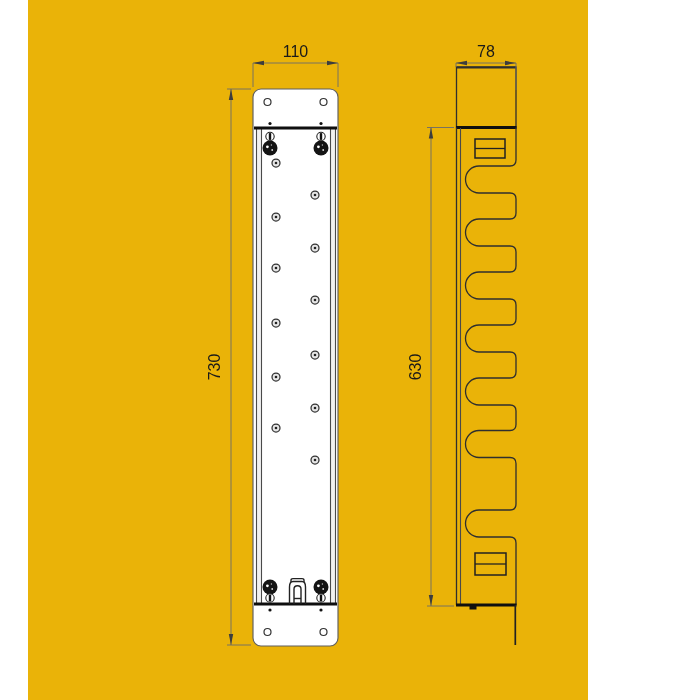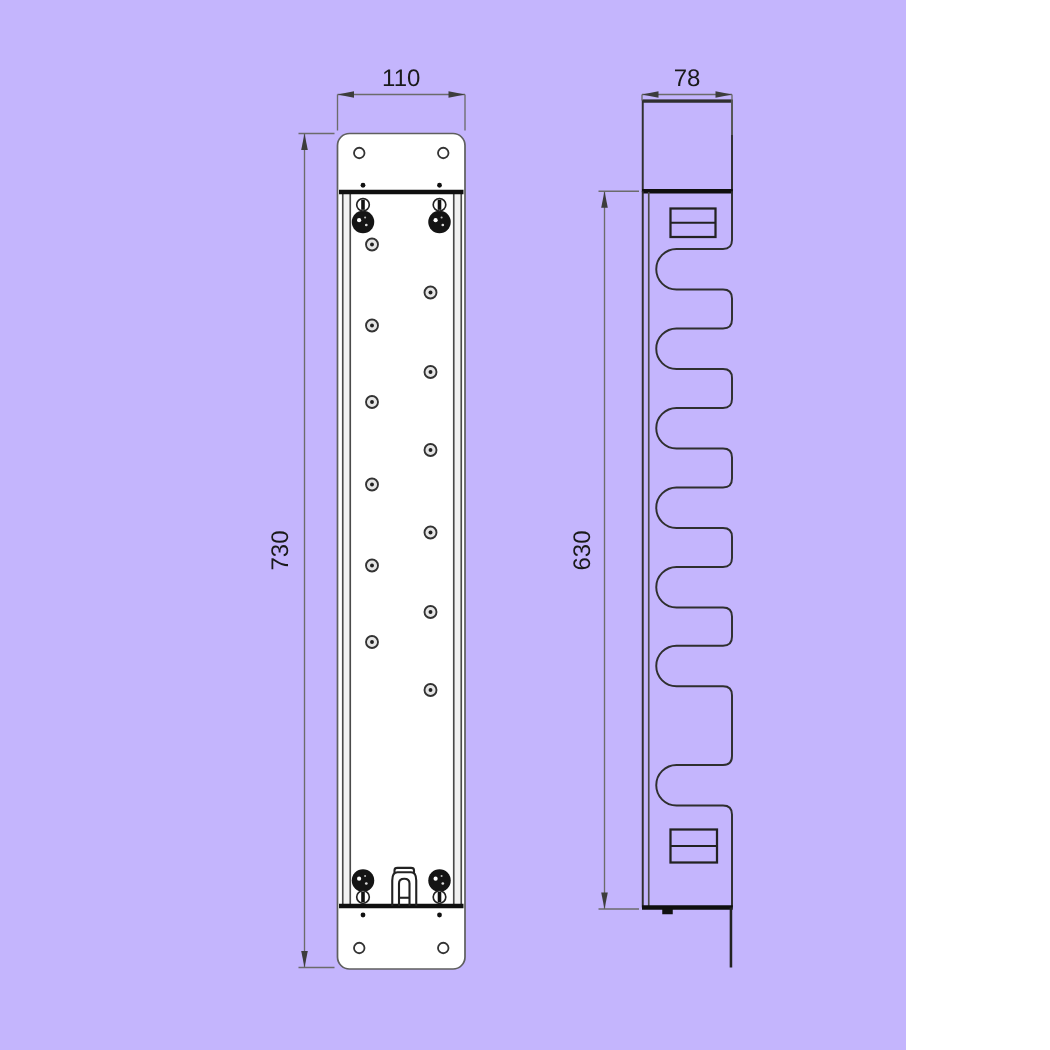--- a/index.html
+++ b/index.html
@@ -1,18 +1,18 @@
 <!DOCTYPE html>
 <html><head>
 <meta charset="utf-8">
 <style>
   html,body{margin:0;padding:0;background:#ffffff;}
   .canvas-wrap{
-    width:604px;height:700px;position:relative;background:#c4b5fd;
-    font-family:"Liberation Sans", sans-serif;overflow:hidden;
+    width:560px;height:700px;position:relative;background:#eab308;
+    font-family:"Liberation Sans", sans-serif;overflow:hidden;margin-left:28px;
   }
   svg{display:block;}
   .outline{stroke:#2f2f2f;stroke-width:1.3;fill:none;}
   .outline-thin{stroke:#4a4a4a;stroke-width:1.1;fill:none;}
   .plate{stroke:#5f5f5f;stroke-width:1.15;fill:#ffffff;}
   .section-line{stroke:#0f0f0f;stroke-width:3;fill:none;}
   .flange-fill{fill:#f1f1f1;stroke:none;}
   .dim-line{stroke:#6b6b6b;stroke-width:0.9;fill:none;}
   .dim-arrow{fill:#3d3d3d;stroke:none;}
   .dim-text{

